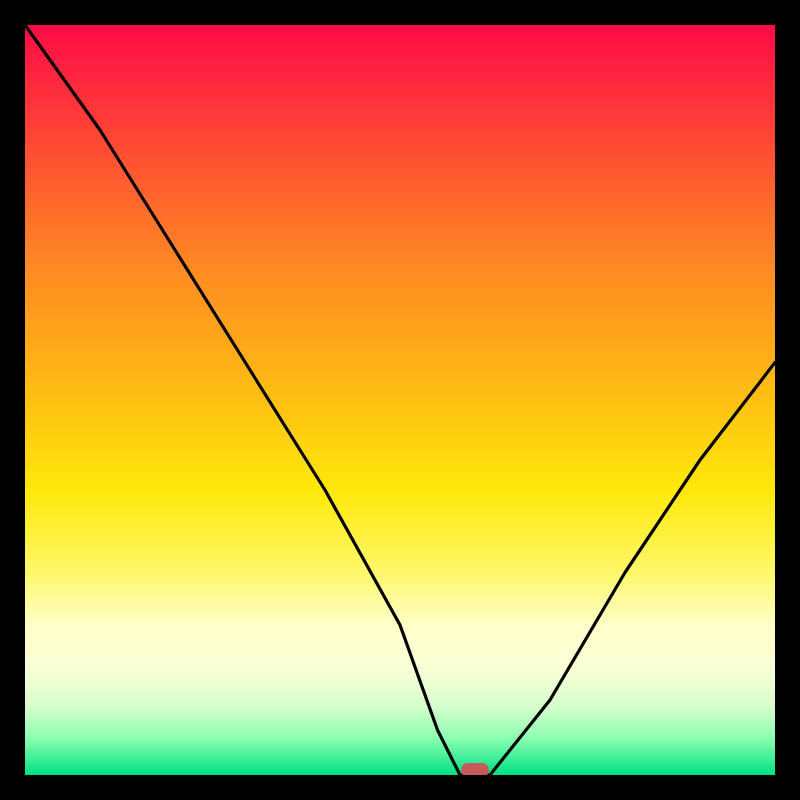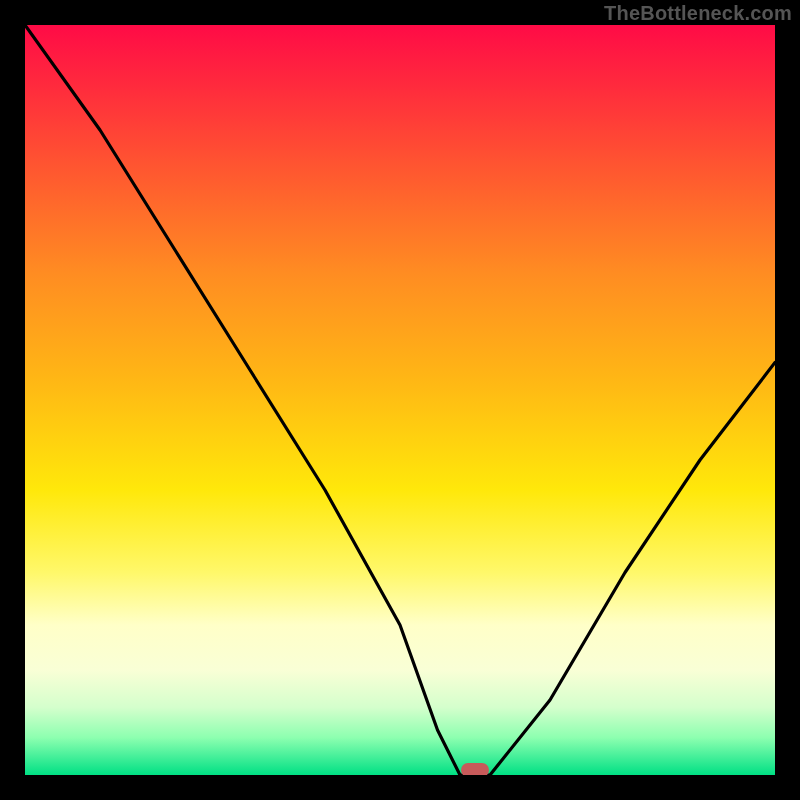--- a/index.html
+++ b/index.html
@@ -66,21 +66,20 @@
     border-radius: 7px;
     background: #c75a5a;
     transform: translate(-50%, -50%);
   }
 </style>
 </head>
 <body>
 
 <div class="frame">
 
-  <div class="watermark">TheBottleneck.com</div>
 
   <div class="plot-area">
     <div class="gradient-bg"></div>
 
     <svg class="curve" viewBox="0 0 750 750" preserveAspectRatio="none">
 
       <path d="M 0 0
                L 75 105
                L 150 225
                L 225 345

